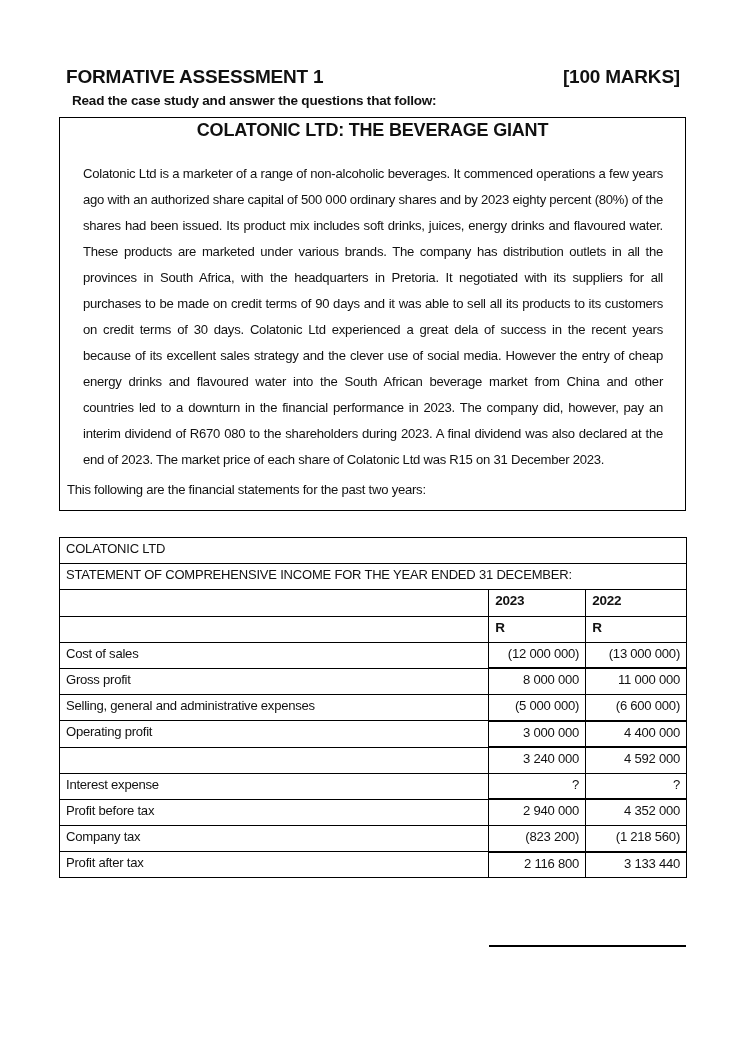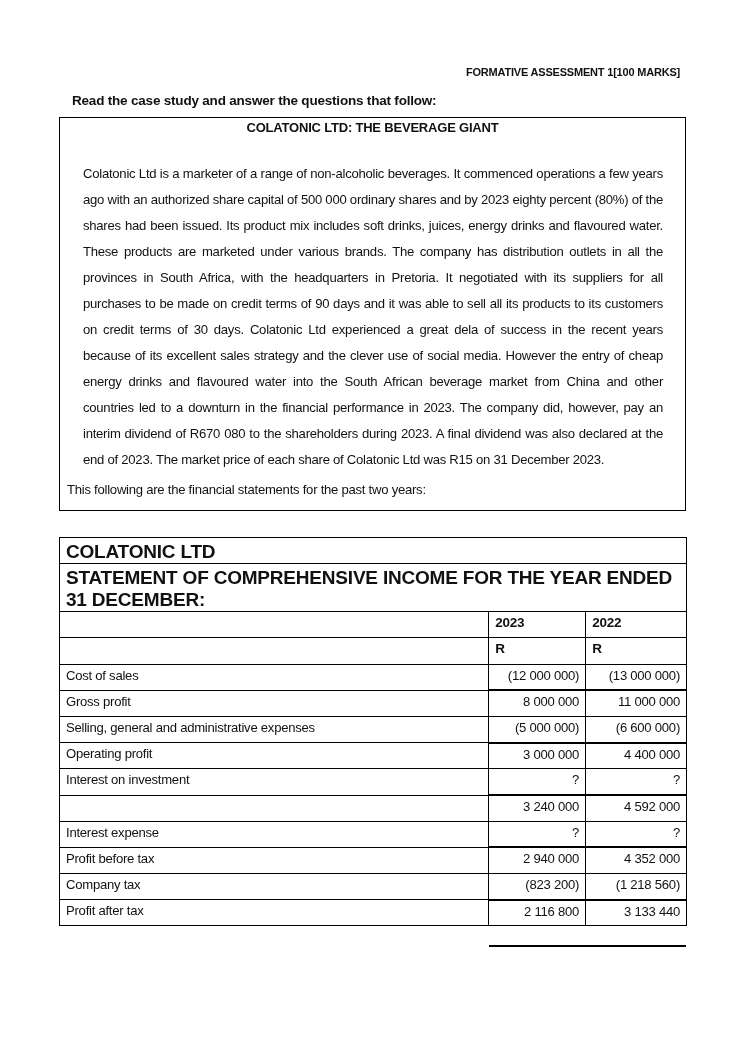--- a/index.html
+++ b/index.html
@@ -2,50 +2,50 @@
 <html><head>
 <meta charset="utf-8">
 <style>
   html, body { margin: 0; padding: 0; background: #ffffff; }
   body {
     width: 746px; height: 1052px; position: relative; overflow: hidden;
     font-family: "Liberation Sans", sans-serif; color: #111111;
   }
   .page-header {
     position: absolute; left: 66px; top: 66px; width: 614px;
-    display: flex; justify-content: flex-end;
-    font-weight: bold; font-size: 11px; letter-spacing: -0.2px;
+    display: flex; justify-content: space-between;
+    font-weight: bold; font-size: 19px; letter-spacing: -0.2px;
   }
   .instruction {
     position: absolute; left: 72px; top: 93px;
     font-weight: bold; font-size: 13.5px; letter-spacing: -0.2px;
   }
   .case-box {
     position: absolute; left: 59px; top: 117px; width: 625px; height: 392px;
     border: 1px solid #000;
   }
   .case-title {
-    text-align: center; font-weight: bold; font-size: 13px; margin-top: 2px;
+    text-align: center; font-weight: bold; font-size: 18px; margin-top: 2px;
     letter-spacing: -0.2px;
   }
   .case-body {
     position: absolute; left: 7px; top: 27px; width: 612px;
     font-size: 13.1px; line-height: 26px; text-align: justify; letter-spacing: -0.25px;
   }
   .case-body p { margin: 16px; }
   .case-footer {
     position: absolute; left: 7px; top: 364px; font-size: 13.1px; letter-spacing: -0.25px; text-align: right;
   }
 
   .fin-table {
     position: absolute; left: 59px; top: 537px; width: 628px;
     border-collapse: collapse; font-size: 13.1px; letter-spacing: -0.25px;
   }
   .fin-table td { border: 1px solid #000; padding: 0 6px; height: 26.2px; vertical-align: top; padding-top: 3px; box-sizing: border-box; }
-  .fin-table .full { font-weight: bold; font-size: 19px; letter-spacing: -0.2px; }
+  .fin-table .full { font-weight: normal; font-size: 13px; letter-spacing: -0.2px; }
   .fin-table .col-label { width: 430px; }
   .fin-table .col-y1 { width: 97px; text-align: right; }
   .fin-table .col-y2 { width: 101px; text-align: right; }
   .fin-table .head { font-weight: bold; text-align: left; font-size: 13.5px; }
   .fin-table .thick-top td.col-y1, .fin-table .thick-top td.col-y2 { border-top: 2px solid #000; }
   .double-rule {
     position: absolute; left: 489px; width: 197px; height: 0;
     border-top: 2px solid #000;
   }
 </style>
@@ -97,25 +97,20 @@
   <tr>
     <td class="col-label">Selling, general and administrative expenses</td>
     <td class="col-y1">(5 000 000)</td>
     <td class="col-y2">(6 600 000)</td>
   </tr>
   <tr class="thick-top">
     <td class="col-label">Operating profit</td>
     <td class="col-y1">3 000 000</td>
     <td class="col-y2">4 400 000</td>
   </tr>
-  <tr>
-    <td class="col-label">Interest on investment</td>
-    <td class="col-y1">?</td>
-    <td class="col-y2">?</td>
-  </tr>
   <tr class="thick-top">
     <td class="col-label"></td>
     <td class="col-y1">3 240 000</td>
     <td class="col-y2">4 592 000</td>
   </tr>
   <tr>
     <td class="col-label">Interest expense</td>
     <td class="col-y1">?</td>
     <td class="col-y2">?</td>
   </tr>

